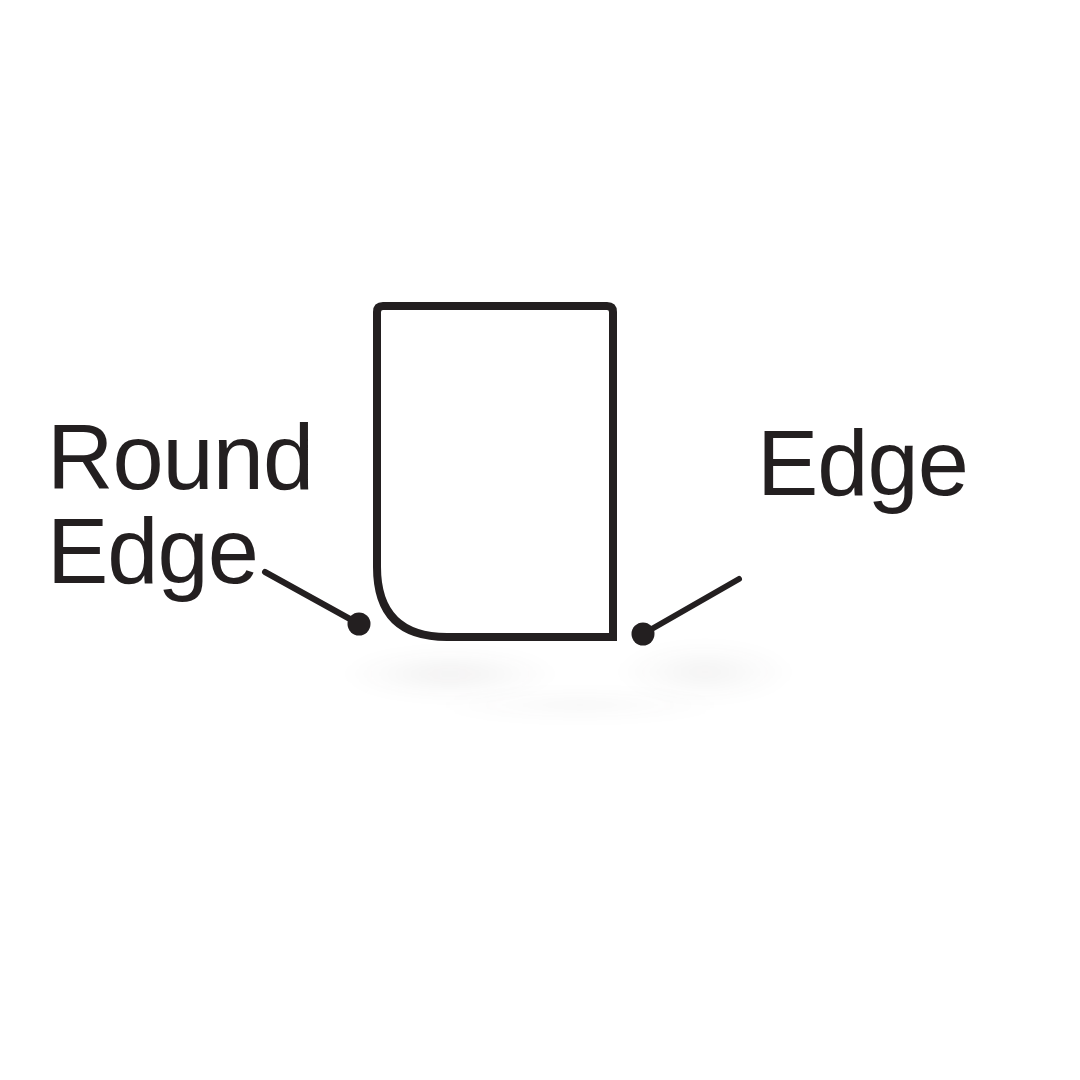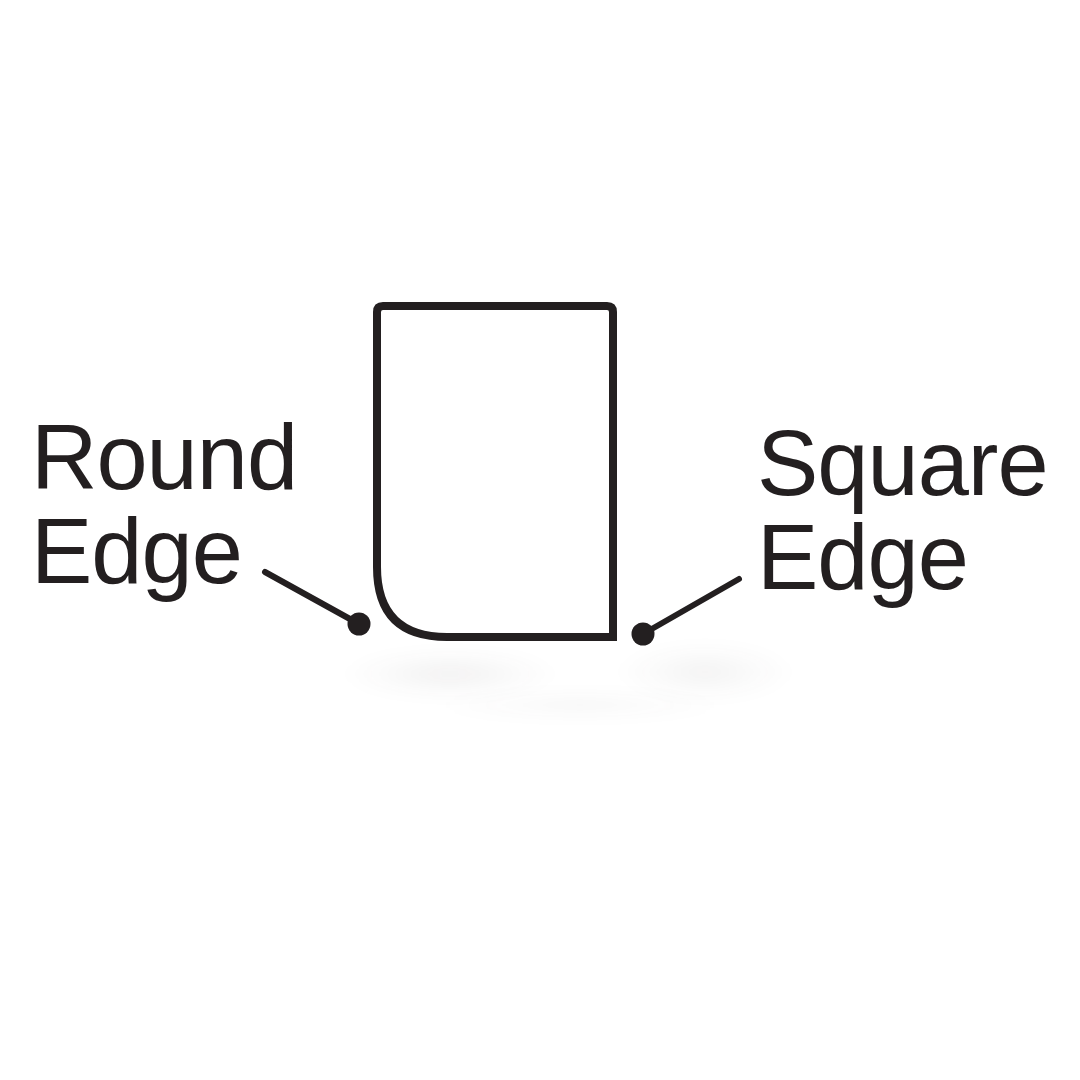--- a/index.html
+++ b/index.html
@@ -42,21 +42,21 @@
   .edge-label {
     position: absolute;
     font-size: 92px;
     line-height: 94px;
     font-weight: 400;
     letter-spacing: -1px;
     color: var(--ink);
     white-space: nowrap;
   }
   .edge-label span { display: block; }
-  .label-round { left: 31px; top: 410px; }
+  .label-round { left: 47px; top: 410px; }
   .label-square { left: 757px; top: 416px; }
   .caption {
     position: absolute;
     left: 495px;
     top: 697px;
     transform: translateX(-50%);
     font-size: 96px;
     line-height: 96px;
     font-weight: 700;
     letter-spacing: -2px;
@@ -100,18 +100,17 @@
     <line class="leader" x1="739" y1="579" x2="643" y2="634"></line>
     <circle class="leader-dot" cx="643" cy="634" r="11.5"></circle>
   </svg>
 
   <div class="edge-label label-round">
     <span>Round</span>
     <span>Edge</span>
   </div>
 
   <div class="edge-label label-square">
-    <span>Square</span>
     <span>Edge</span>
   </div>
 
 
 </div>
 
 </body></html>

